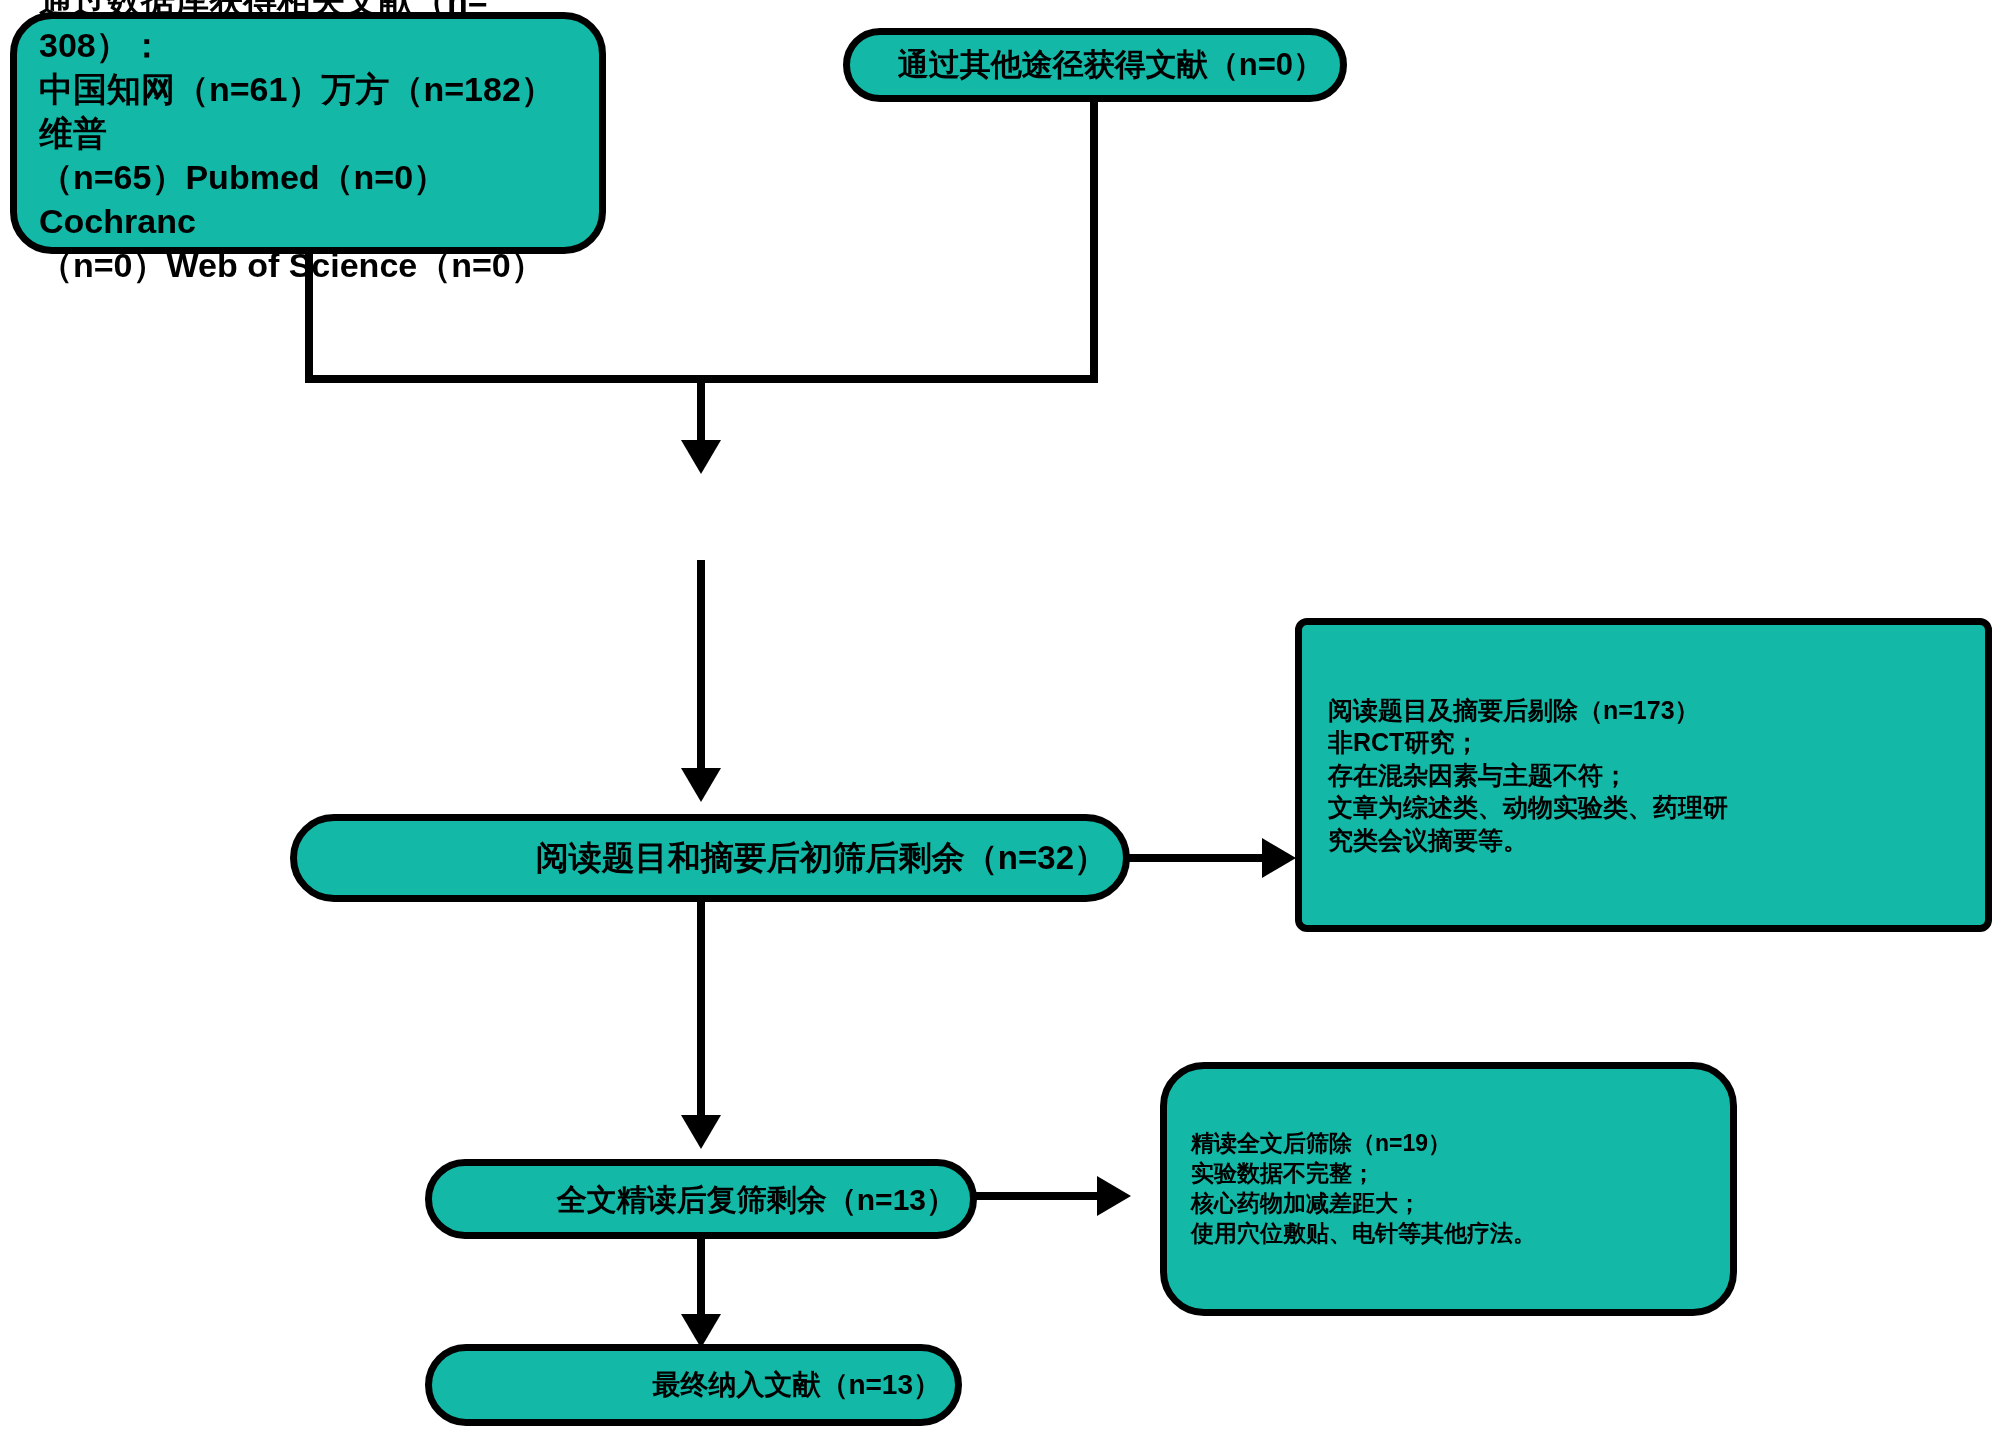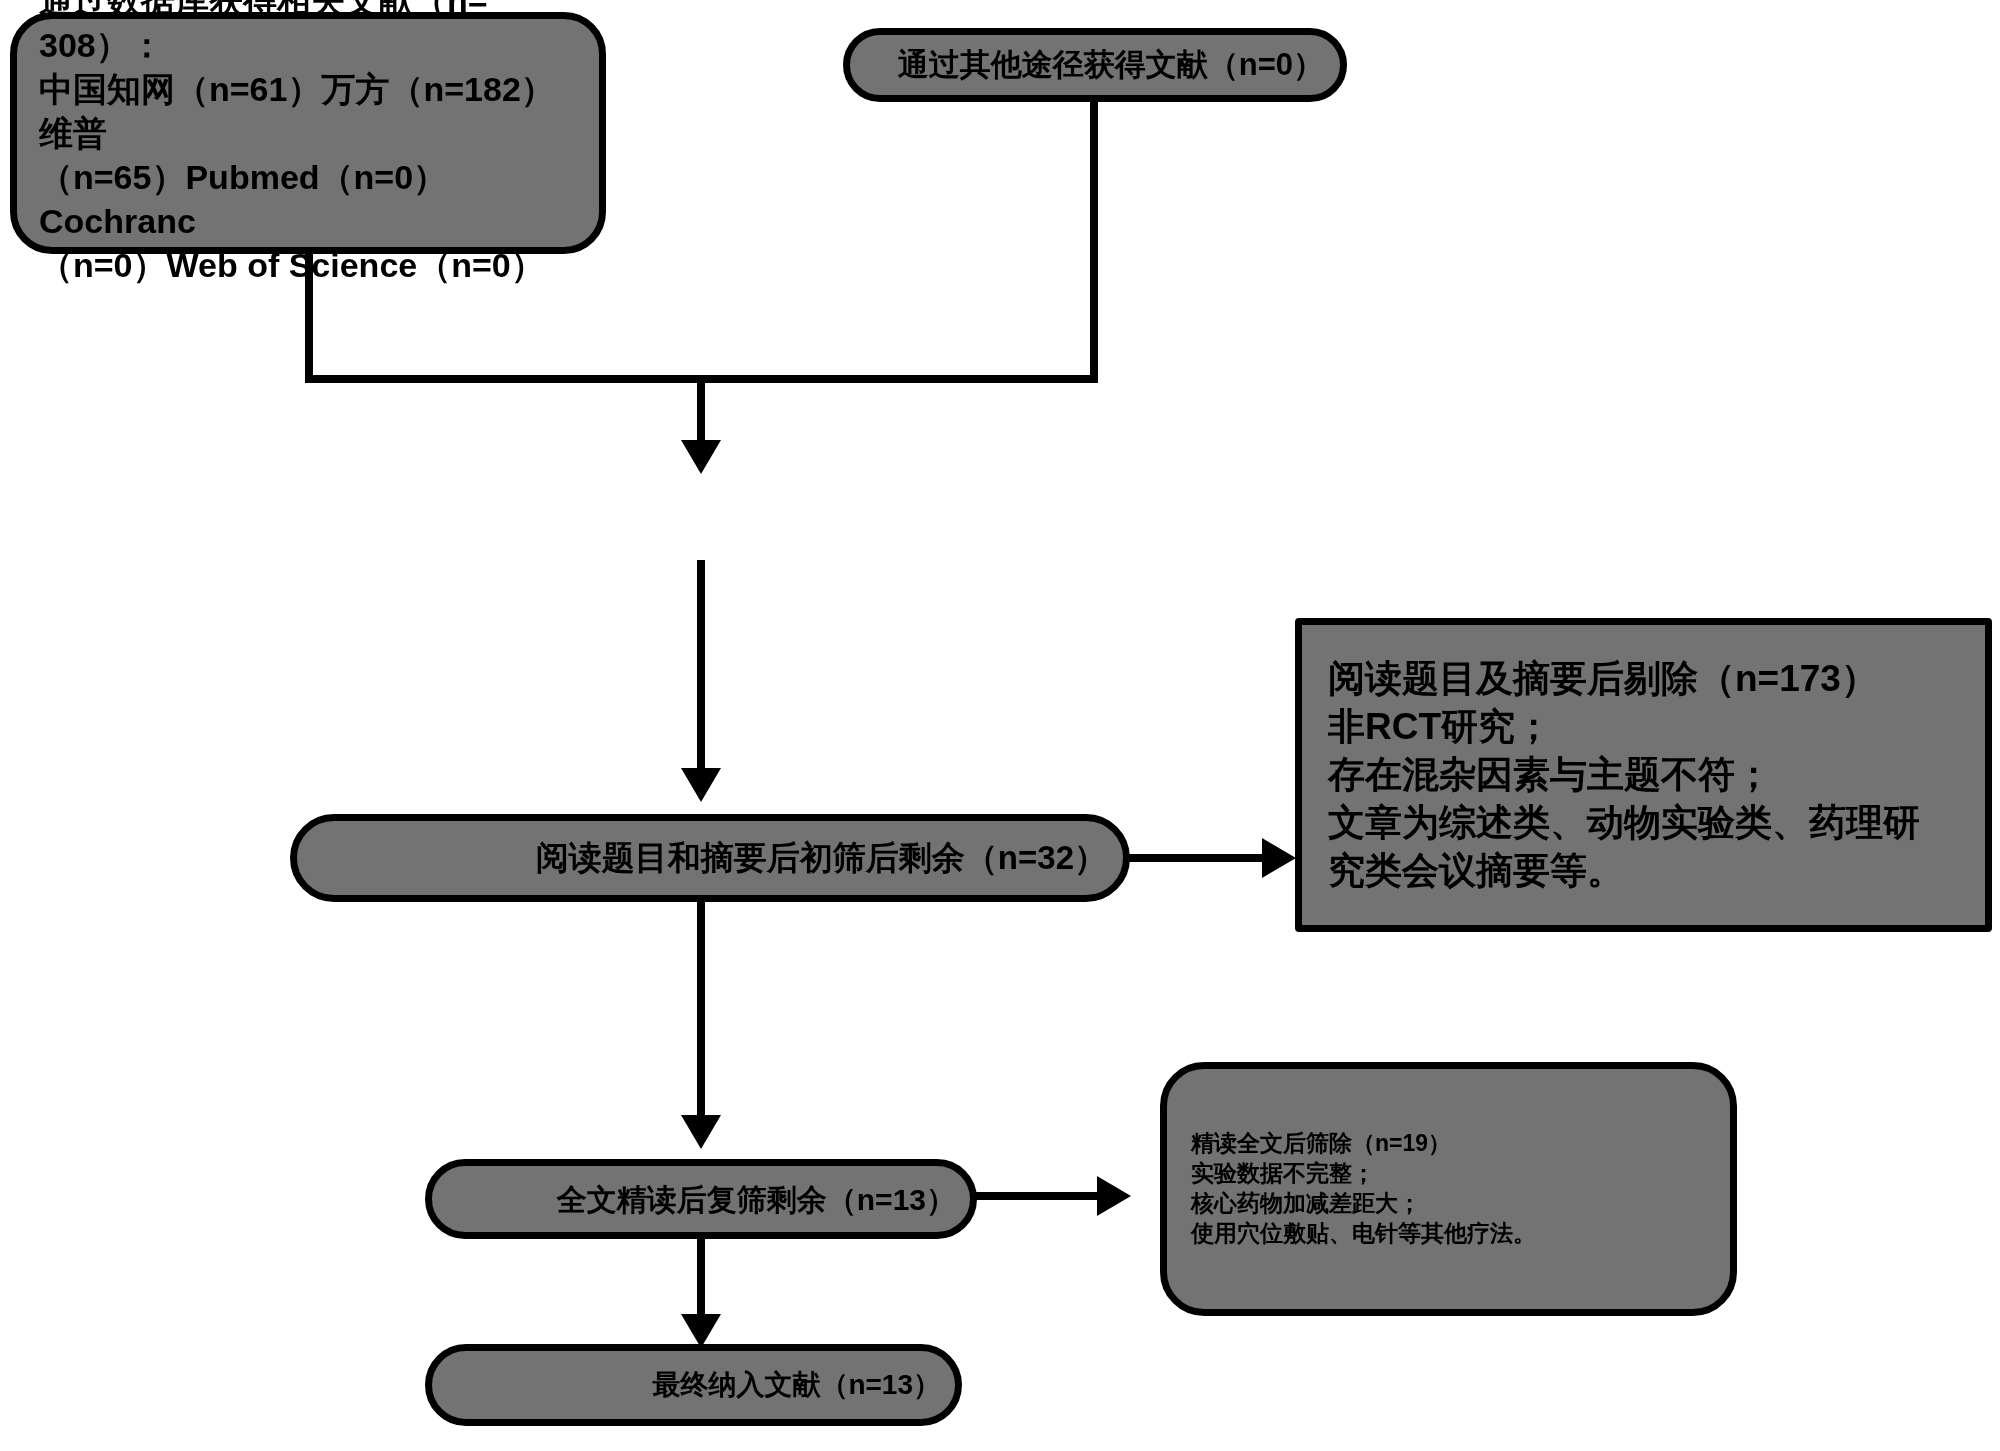--- a/index.html
+++ b/index.html
@@ -12,21 +12,21 @@
     width: 2000px;
     height: 1451px;
     background: #ffffff;
     overflow: hidden;
     font-family: "Liberation Sans", "DejaVu Sans", sans-serif;
   }
   .node {
     position: absolute;
     box-sizing: border-box;
     border: 7px solid #000000;
-    background: #737373;
+    background: #14b8a6;
     display: flex;
     align-items: center;
     color: #000000;
     font-weight: bold;
     line-height: 1.30;
     white-space: pre-line;
     z-index: 2;
   }
   .node.centered {
     justify-content: center;
@@ -39,21 +39,21 @@
   .node .txt {
     display: block;
     width: 100%;
   }
 
   
   #n-db        { left: 10px;   top: 12px;   width: 596px; height: 242px; border-radius: 42px; font-size: 34px; padding: 0 22px; }
   #n-other     { left: 843px;  top: 28px;   width: 504px; height: 74px;  border-radius: 37px; font-size: 31px; padding: 0 16px; }
   #n-dedup     { left: 283px;  top: 478px;  width: 828px; height: 84px;  border-radius: 42px; font-size: 33px; padding: 0 16px; }
   #n-screen    { left: 290px;  top: 814px;  width: 840px; height: 88px;  border-radius: 44px; font-size: 33px; padding: 0 16px; }
-  #n-excl1     { left: 1295px; top: 618px;  width: 697px; height: 314px; border-radius: 4px; font-size: 37px; padding: 0 26px; }
+  #n-excl1     { left: 1295px; top: 618px;  width: 697px; height: 314px; border-radius: 12px; font-size: 25px; padding: 0 26px; }
   #n-full      { left: 425px;  top: 1159px; width: 552px; height: 80px;  border-radius: 40px; font-size: 30px; padding: 0 14px; }
   #n-excl2     { left: 1160px; top: 1062px; width: 577px; height: 254px; border-radius: 44px; font-size: 23px; padding: 0 24px; }
   #n-final     { left: 425px;  top: 1344px; width: 537px; height: 82px;  border-radius: 41px; font-size: 28px; padding: 0 14px; }
 
   
   .vline, .hline {
     position: absolute;
     background: #000000;
     z-index: 1;
   }

